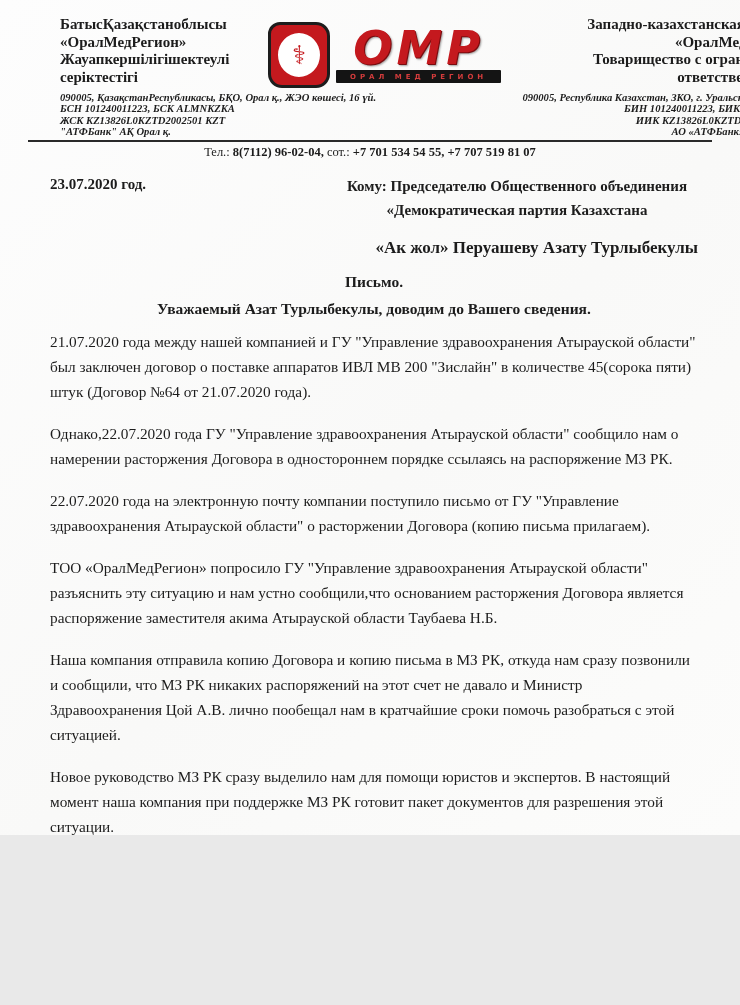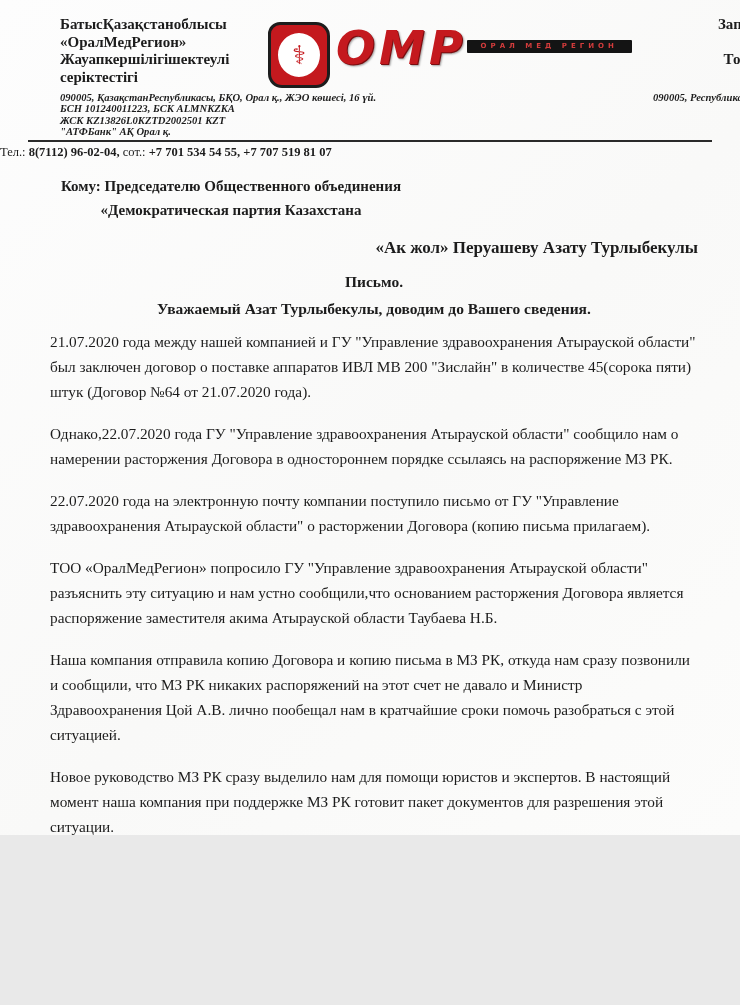--- a/index.html
+++ b/index.html
@@ -15,29 +15,29 @@
   .lh-title-line{font-weight:bold;font-size:15px;line-height:17.5px;}
   .lh-addr{margin-top:6px;}
   .lh-addr-line{font-weight:bold;font-style:italic;font-size:10.6px;line-height:11.4px;white-space:nowrap;}
   .lh-right .lh-addr-line{text-align:right;}
   .lh-logo{flex:1;display:flex;justify-content:center;align-items:flex-start;padding-top:6px;}
   .logo-badge{width:56px;height:60px;background:#c4191e;border:3px solid #1d1d1d;border-radius:12px 14px 14px 14px;
     display:flex;align-items:center;justify-content:center;flex:none;}
   .logo-badge-inner{width:42px;height:44px;background:#fff;border-radius:50%;display:flex;align-items:center;justify-content:center;
     border:3px solid #c4191e;}
   .logo-sym{color:#c4191e;font-size:26px;line-height:1;font-family:"DejaVu Sans",sans-serif;}
-  .logo-word{margin-left:6px;display:flex;flex-direction:row;align-items:center;}
+  .logo-word{margin-left:6px;display:flex;flex-direction:column;align-items:center;}
   .logo-abbr{font-family:"DejaVu Sans","Liberation Sans",sans-serif;font-weight:bold;font-style:italic;
     font-size:46px;line-height:52px;letter-spacing:4px;color:#c4191e;
     text-shadow:1px 1px 0 #7a0d10, 2px 2px 2px rgba(0,0,0,.35);}
   .logo-banner{margin-top:-4px;background:#141414;color:#d43c3c;border-radius:1px;
     font-family:"DejaVu Sans",sans-serif;font-size:7px;font-weight:bold;letter-spacing:4px;
     padding:2.5px 14px;white-space:nowrap;}
   .lh-rule{border-bottom:2.2px solid #2a2a2a;margin:2px 28px 0 28px;}
-  .phone-line{font-size:12.5px;margin-top:3px;}
+  .phone-line{text-align:center;font-size:12.5px;margin-top:3px;}
   .phone-line b{font-weight:bold;}
   
   .content{padding:0 42px 0 50px;}
   .meta-row{display:flex;justify-content:space-between;margin-top:14px;}
   .date{font-weight:bold;font-size:15px;padding-top:2px;}
   .recipient{width:362px;text-align:center;font-weight:bold;font-size:15px;line-height:24px;}
   .recipient2{text-align:right;font-weight:bold;font-size:17px;margin-top:16px;}
   .letter-title{text-align:center;font-weight:bold;font-size:15.5px;margin-top:15px;}
   .salutation{text-align:center;font-weight:bold;font-size:15.5px;margin-top:9px;}
   .paras{margin-top:11px;}
@@ -105,20 +105,21 @@
     </div>
   </header>
 
   <div class="lh-rule"></div>
 
   <div class="phone-line"><span>Тел.: </span><b>8(7112) 96-02-04,</b><span>  сот.: </span><b>+7 701 534 54 55, +7 707 519 81 07</b></div>
 
   <div class="content">
 
     <div class="meta-row">
+      <div class="date">23.07.2020 год.</div>
       <div class="recipient">Кому: Председателю  Общественного объединения «Демократическая партия Казахстана</div>
     </div>
     <div class="recipient2">«Ак жол» Перуашеву Азату Турлыбекулы</div>
 
     <div class="letter-title">Письмо.</div>
     <div class="salutation">Уважаемый Азат Турлыбекулы, доводим до Вашего сведения.</div>
 
     <div class="paras">
 
     <p class="para">21.07.2020 года между нашей компанией и ГУ "Управление здравоохранения Атырауской области" был заключен договор о поставке аппаратов ИВЛ МВ 200 "Зислайн" в количестве 45(сорока пяти) штук (Договор №64 от 21.07.2020 года).</p>

